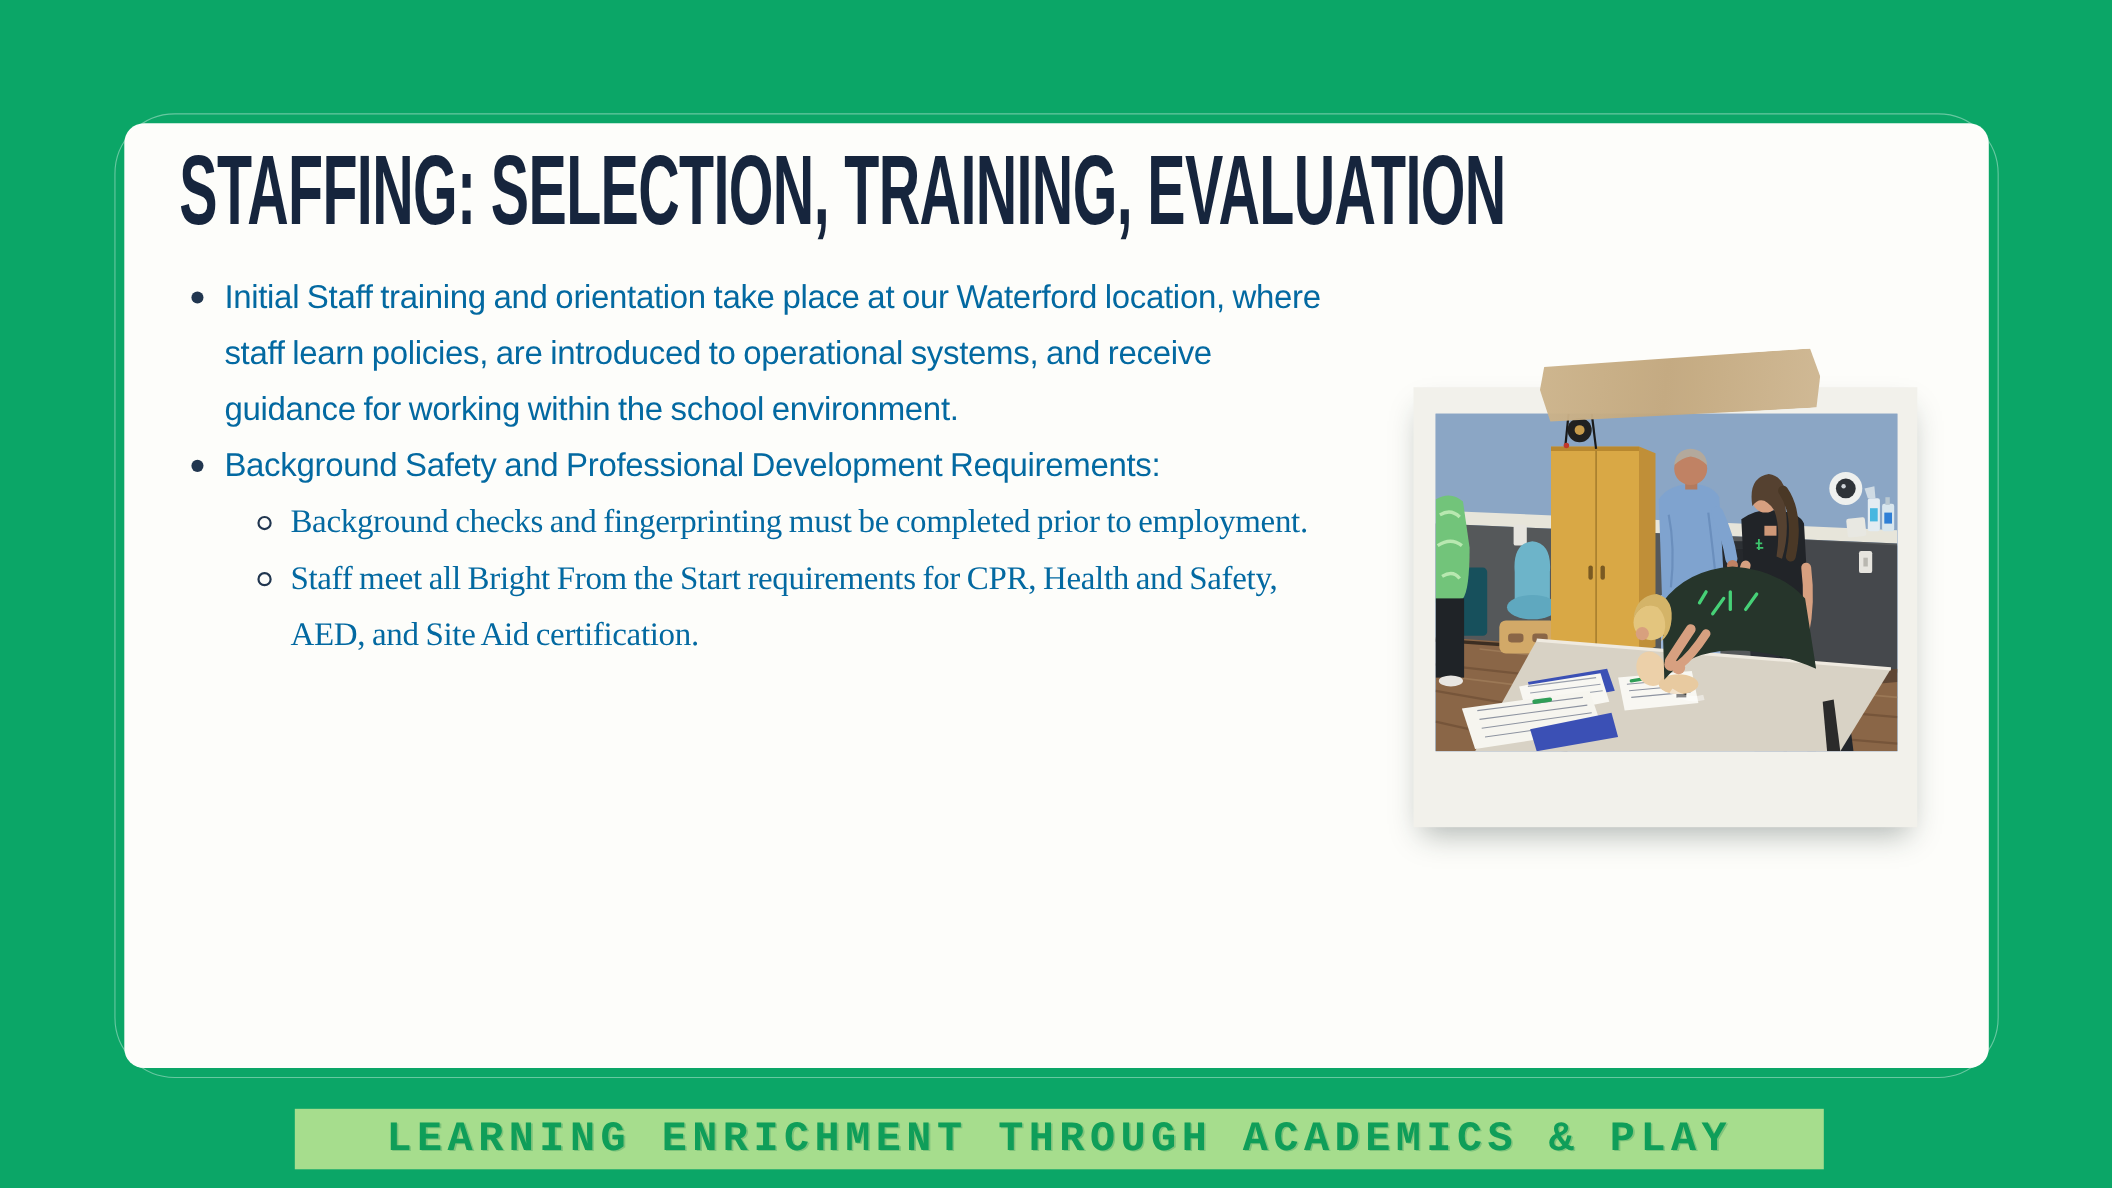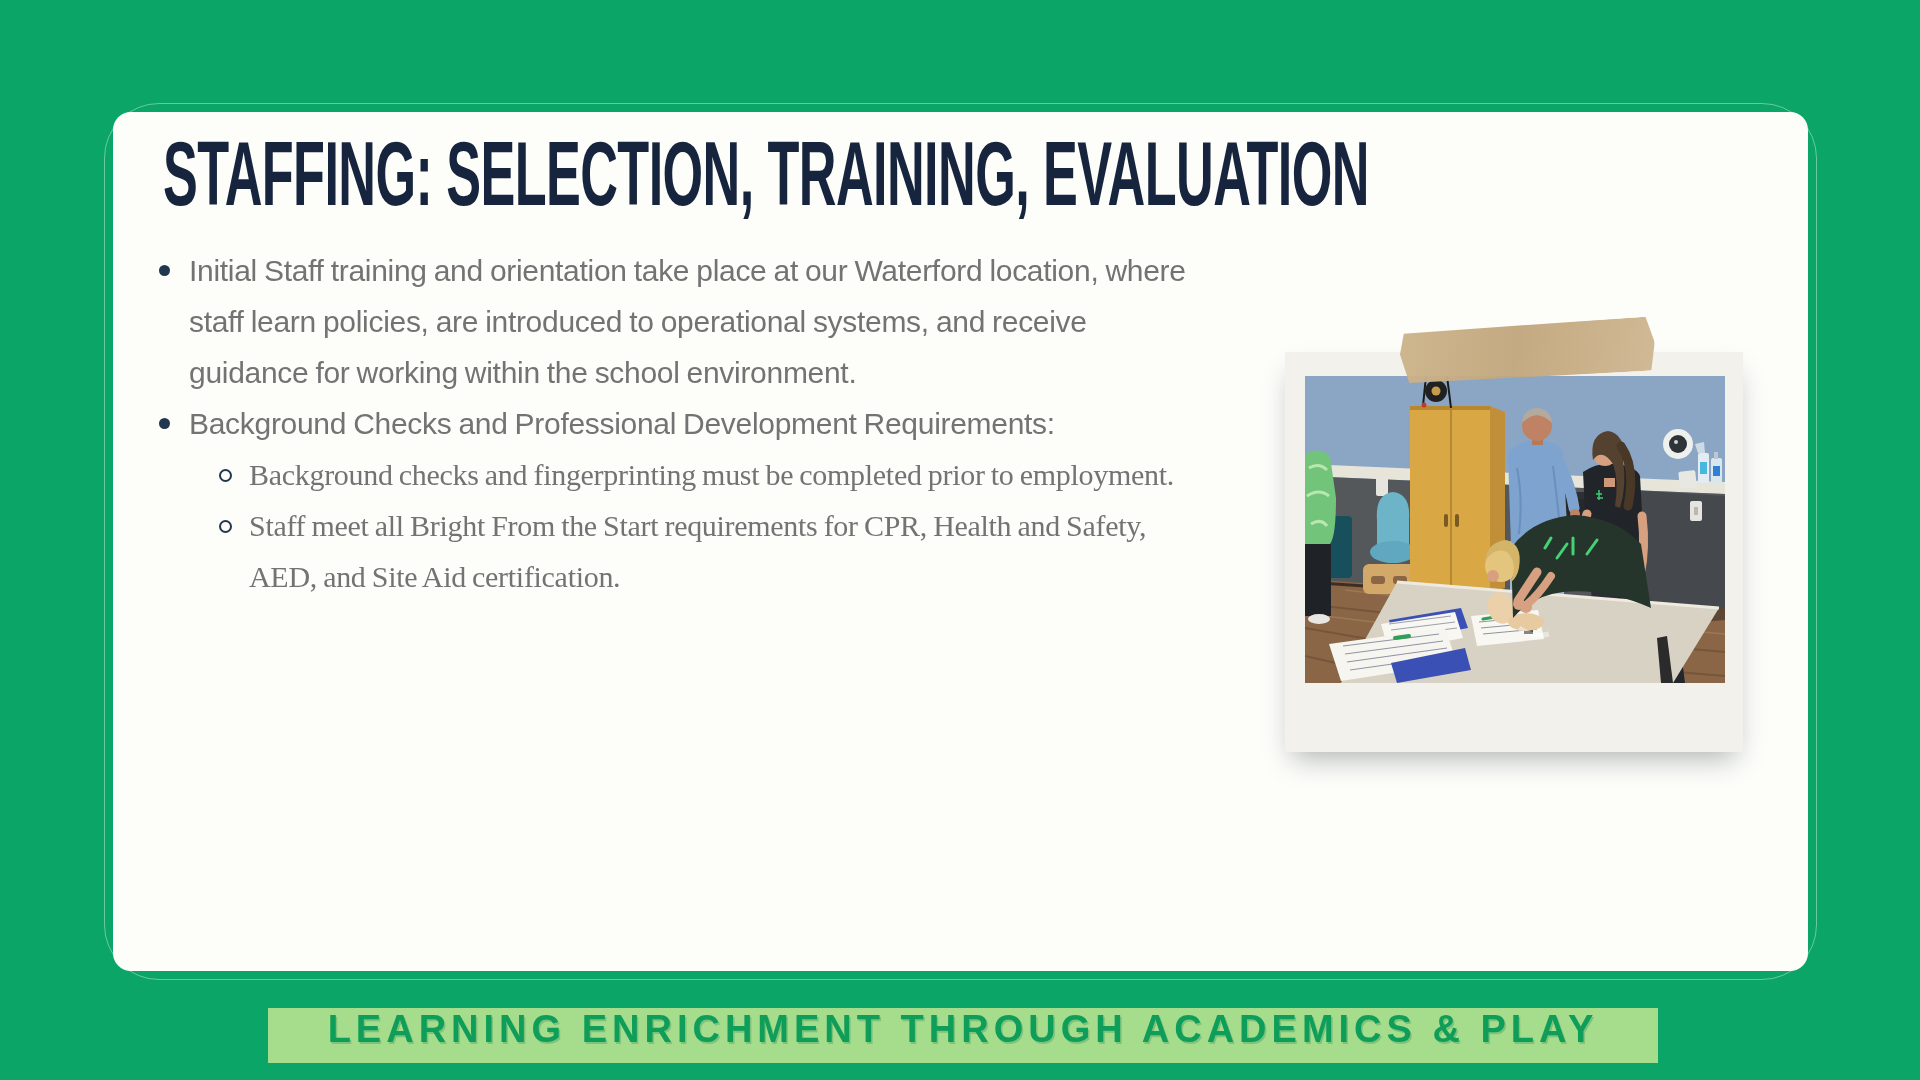--- a/index.html
+++ b/index.html
@@ -18,23 +18,23 @@
     border:1px solid rgba(255,255,255,.38);pointer-events:none;
   }
   .title{
     position:absolute;left:50px;top:16px;margin:0;
     font-size:90px;line-height:92px;font-weight:bold;
     letter-spacing:-1px;color:#16253d;white-space:nowrap;
     transform:scaleX(.58);transform-origin:left top;
   }
   
   ul.bullets{
-    position:absolute;left:42px;top:133px;width:1044px;
+    position:absolute;left:57px;top:133px;width:1044px;
     margin:0;padding:0;list-style:none;
-    font-size:30px;line-height:51px;color:#737373;
+    font-size:30px;line-height:51px;color:#0369a1;
     letter-spacing:-.3px;word-spacing:-1px;
   }
   li.l1{position:relative;padding-left:34px;}
   li.l1 > .dot{
     position:absolute;left:4px;top:20px;width:11px;height:11px;
     border-radius:50%;background:#21364f;
   }
   ul.sub{margin:0;padding:0;list-style:none;}
   li.l2{position:relative;padding-left:60px;font-family:Liberation Serif, serif;}
   li.l2 > .ring{
@@ -56,42 +56,42 @@
     position:absolute;left:115px;top:-28px;width:255px;height:54px;
     background:linear-gradient(100deg,#cdb48c 0%,#c3a87e 45%,#cfb792 100%);
     transform:rotate(-3.5deg);
     clip-path:polygon(2% 4%,97% 0,100% 48%,98% 100%,3% 96%,0 42%);
     opacity:.97;
     box-shadow:0 2px 4px rgba(0,0,0,.12);
   }
   
   .banner{
     position:absolute;left:268px;top:1008px;width:1390px;height:55px;
-    background:#a6dd8d;display:flex;justify-content:center;
+    background:#a6dd8d;display:flex;align-items:center;justify-content:center;font-family:Liberation Mono, monospace;
   }
   .banner span{
     font-size:38px;font-weight:bold;letter-spacing:5px;color:#0f9e59;
     white-space:nowrap;text-shadow:1.5px 1.5px 0 rgba(12,120,70,.25);
   }
 </style>
 </head>
 <body>
 
 <div class="card">
 
   <h1 class="title">STAFFING: SELECTION, TRAINING, EVALUATION</h1>
 
   <ul class="bullets">
     <li class="l1">
       <span class="dot"></span>
       <span>Initial Staff training and orientation take place at our Waterford location, where staff learn policies, are introduced to operational systems, and receive guidance for working within the school environment.</span>
     </li>
     <li class="l1">
       <span class="dot"></span>
-      <span>Background Checks and Professional Development Requirements:</span>
+      <span>Background Safety and Professional Development Requirements:</span>
       <ul class="sub">
         <li class="l2">
           <span class="ring"></span>
           <span>Background checks and fingerprinting must be completed prior to employment.</span>
         </li>
         <li class="l2">
           <span class="ring"></span>
           <span>Staff meet all Bright From the Start requirements for CPR, Health and Safety, AED, and Site Aid certification.</span>
         </li>
       </ul>

